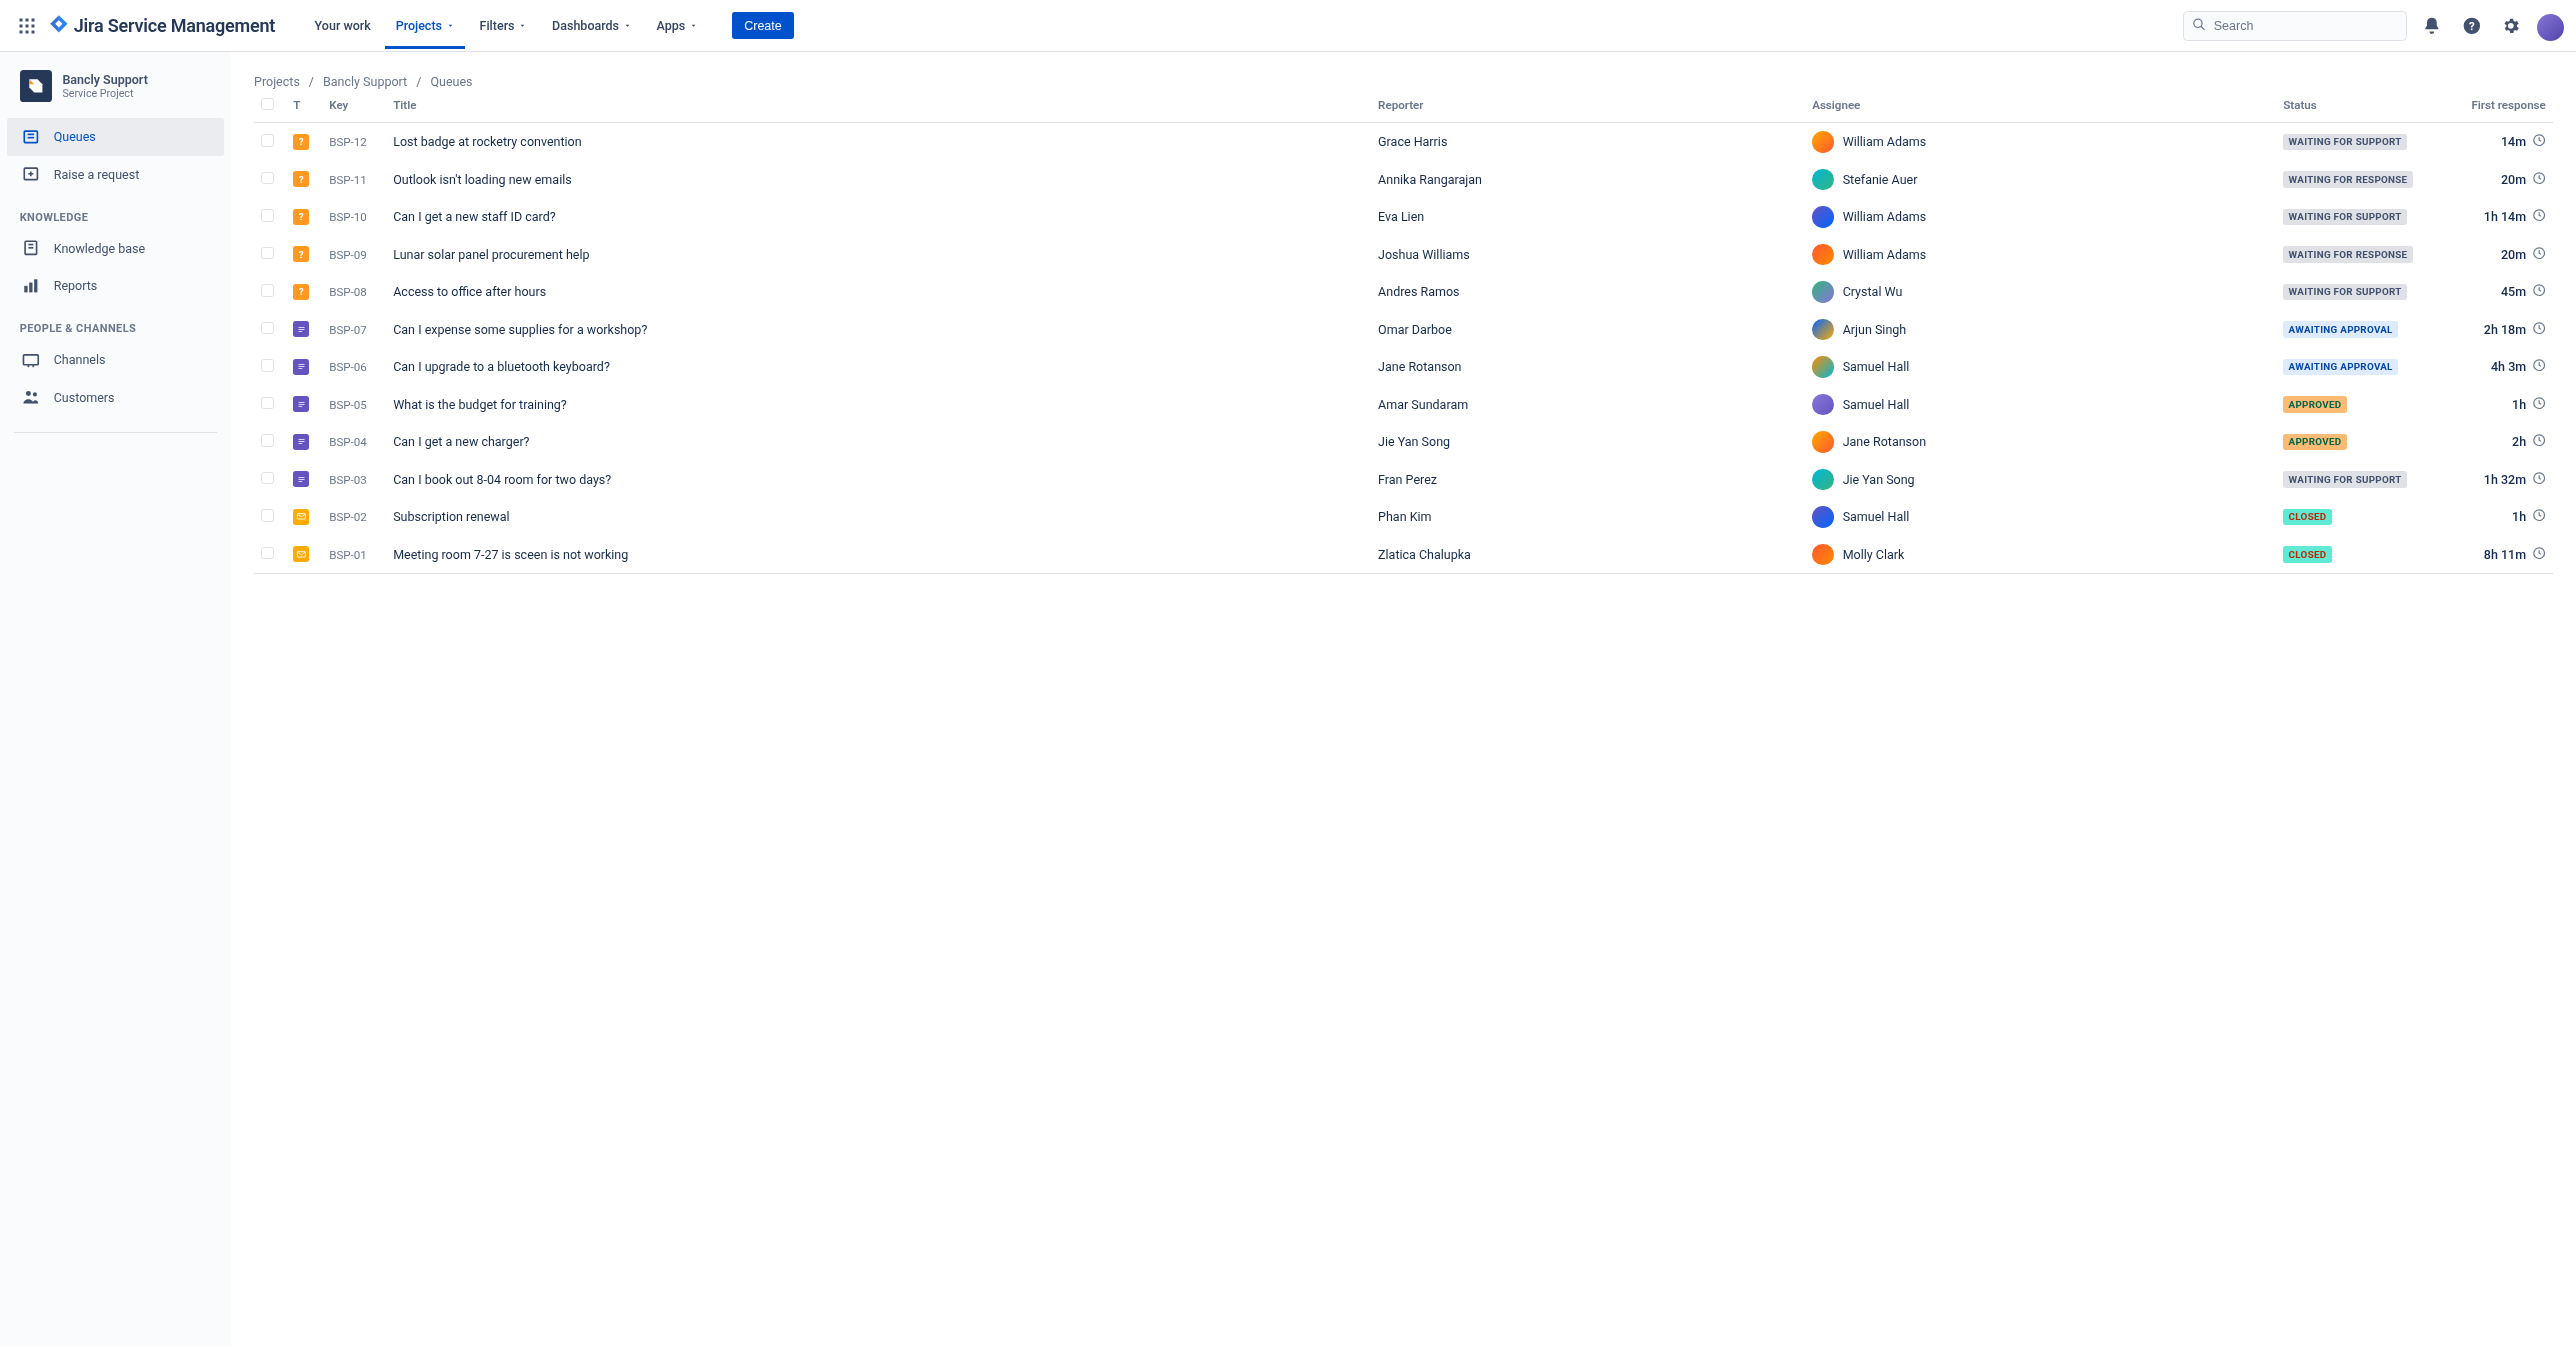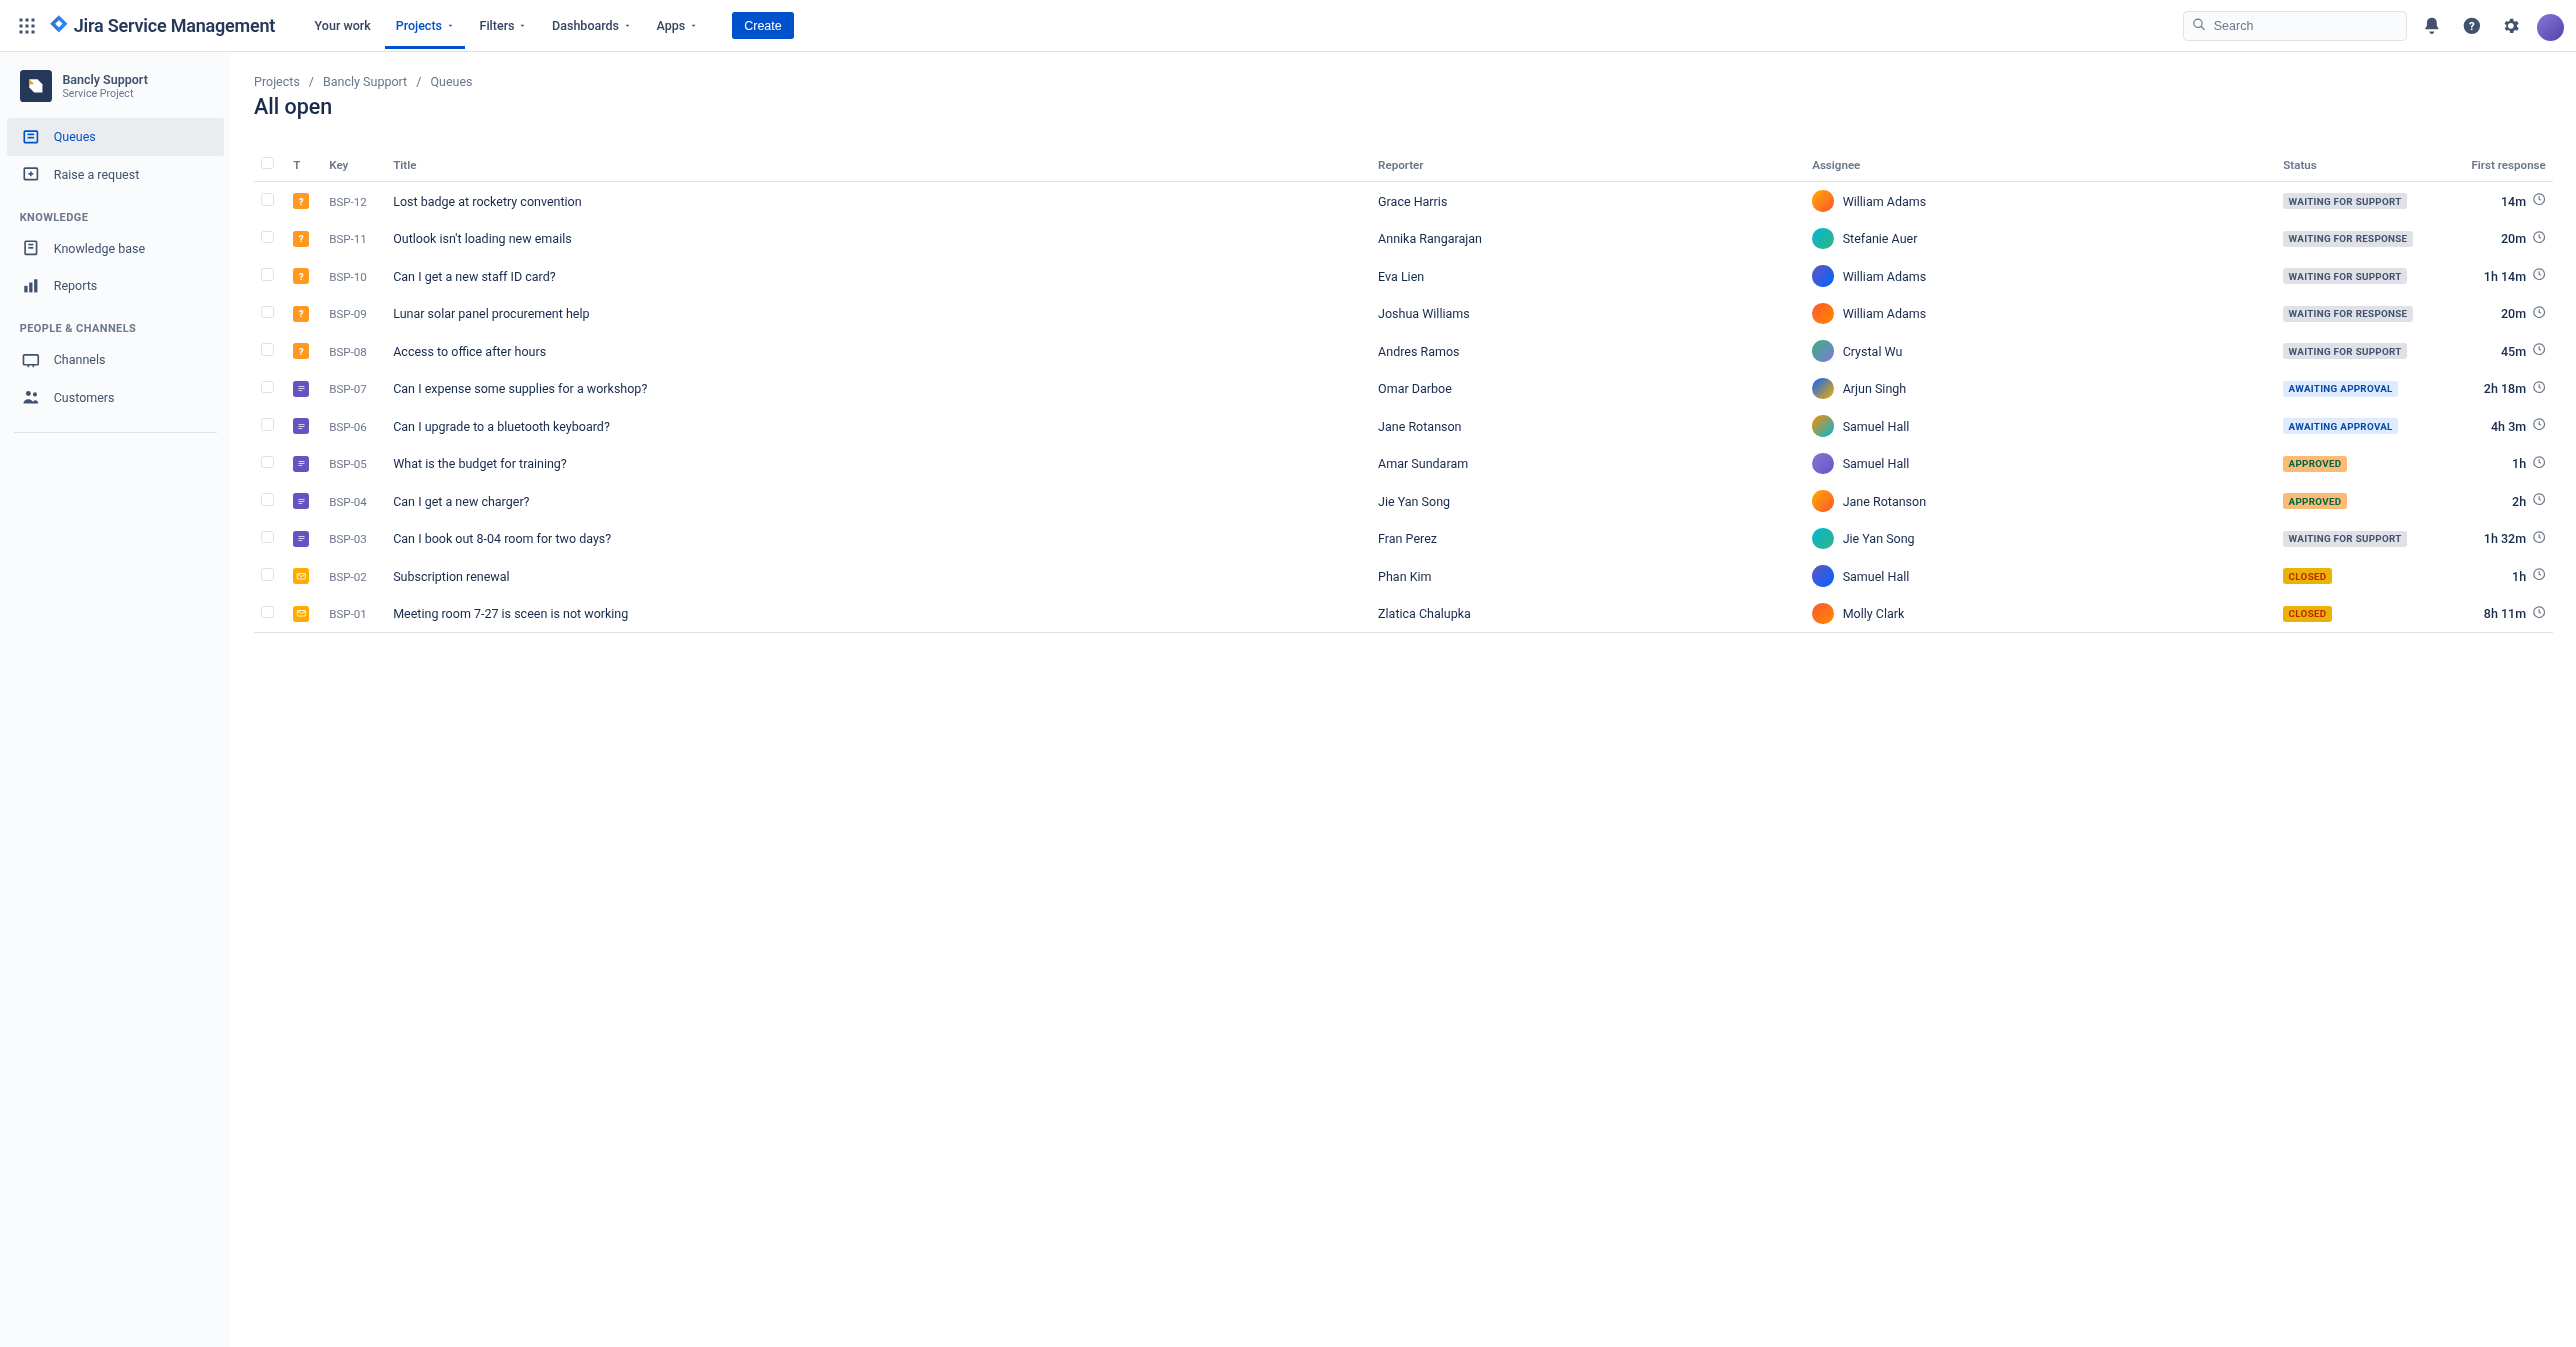--- a/index.html
+++ b/index.html
@@ -63,21 +63,21 @@
 .type-task { background: #6554C0; }
 .type-mail { background: #FFAB00; }
 .key { color: #6B778C; font-size: 11.6px; }
 .title-cell { color: #172B4D; cursor:pointer; }
 .ass-cell { display:flex; align-items:center; gap: 9px; }
 .ass-avatar { width:21.5px; height:21.5px; border-radius:50%; background:linear-gradient(135deg,#FFAB00,#FF5630); flex-shrink:0; }
 .status-badge { display:inline-block; padding: 2.7px 5.4px; border-radius: 2.7px; font-size: 9.8px; font-weight:700; letter-spacing:0.3px; }
 .status-grey { background:#DFE1E6; color:#42526E; }
 .status-blue { background:#DEEBFF; color:#0747A6; }
 .status-green { background:#fdba74; color:#006644; }
-.status-red { background:#eab308; color:#BF2600; }
+.status-red { background:#5eead4; color:#BF2600; }
 .first-resp { display:flex; align-items:center; justify-content:flex-end; gap:5.4px; color:#172B4D; font-weight:500; }
 .clock-icon { color:#6B778C; }
 </style>
 </head>
 <body>
 
 <div class="topnav">
   <div class="topnav-left">
     <div class="app-switcher">
       <svg width="18" height="18" viewBox="0 0 24 24" fill="currentColor">
@@ -249,21 +249,20 @@
   </div>
 
   <div class="main">
     <div class="breadcrumbs" id="breadcrumbs">
         <span class="bc">Projects</span>
         <span class="sep">/</span>
         <span class="bc">Bancly Support</span>
         <span class="sep">/</span>
         <span class="bc">Queues</span>
       </div>
-    <h1 class="page-title">All open</h1>
 
     <table>
       <thead>
         <tr>
           <th class="col-check"><span class="chk"></span></th>
           <th class="col-type">T</th>
           <th class="col-key">Key</th>
           <th>Title</th>
           <th>Reporter</th>
           <th>Assignee</th>

